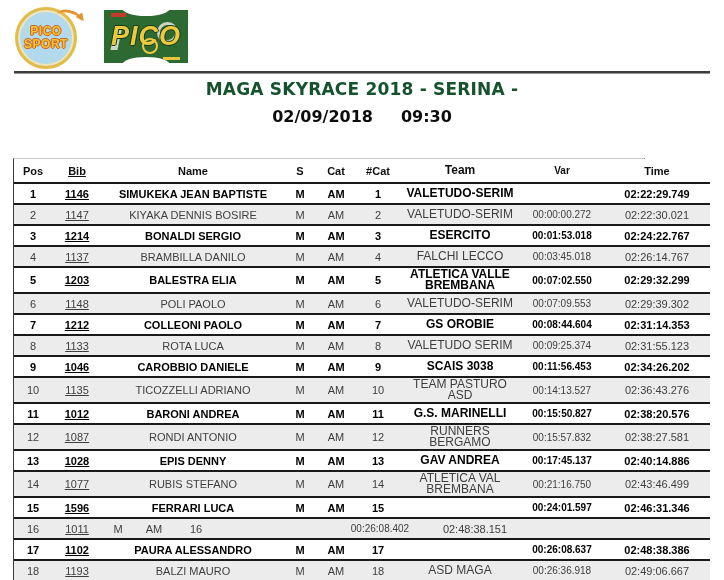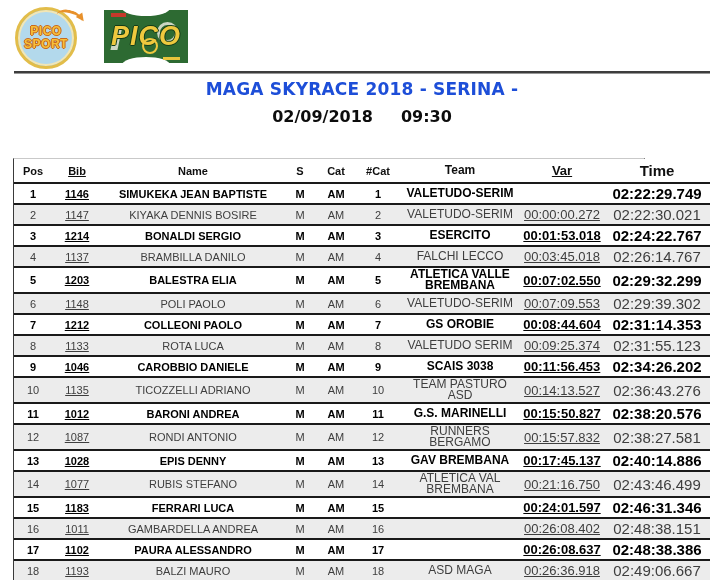--- a/index.html
+++ b/index.html
@@ -44,21 +44,21 @@
   .wheel-icon{position:absolute;left:38px;top:28px;width:12px;height:12px;border-radius:50%;border:2px solid #eec83e;z-index:3;}
   .mini-red-mark{position:absolute;top:3px;left:7px;width:15px;height:4px;background:#c4392b;z-index:2;}
   .mini-yellow-mark{position:absolute;bottom:3px;right:8px;width:17px;height:3px;background:#e7c43c;z-index:2;}
   
   .top-rule{
     position:absolute;left:14px;width:696px;top:71px;height:2px;
     background:#3d3d3d;border-bottom:1px solid #979797;
   }
   .title1{
     position:absolute;top:79px;left:0;width:724px;text-align:center;
-    font-family:"DejaVu Sans",sans-serif;font-weight:bold;font-size:17px;color:#1d4ed8;letter-spacing:.2px;
+    font-family:"DejaVu Sans",sans-serif;font-weight:bold;font-size:17px;color:#14532d;letter-spacing:.2px;
   }
   .title2{
     position:absolute;top:107px;left:0;width:724px;display:flex;justify-content:center;gap:28px;
     font-family:"DejaVu Sans",sans-serif;font-weight:bold;font-size:16px;color:#0d0d0d;
   }
   
   .results{
     position:absolute;left:13px;top:158px;width:632px;box-sizing:border-box;
     border-left:1px solid #3a3a3a;border-right:1px solid #3a3a3a;border-top:1px solid #c9c9c9;
     background:#fff;
@@ -70,22 +70,22 @@
   .t-row.bold{background:#ffffff;font-weight:bold;color:#000;}
   .t-row.normal{background:#ececec;font-weight:normal;color:#3e3e3e;}
   .cell{display:flex;align-items:center;justify-content:center;text-align:center;min-height:19px;font-size:11px;box-sizing:border-box;}
   .c-pos{width:38px;}
   .c-bib{width:50px;text-decoration:underline;}
   .c-name{width:182px;}
   .c-s{width:32px;}
   .c-cat{width:40px;}
   .c-catn{width:44px;}
   .c-team{width:120px;font-size:12px;line-height:11px;padding:1px 2px;}
-  .c-var{width:84px;font-size:13px;text-decoration:underline;}
-  .c-time{width:106px;font-size:15px;}
+  .c-var{width:84px;font-size:10px;}
+  .c-time{width:106px;font-size:11px;}
 </style>
 </head>
 <body>
 
 <div class="logo-sport">
   <span class="l1">PICO</span>
   <span class="l2">SPORT</span>
   <span class="swoosh"></span>
 </div>
 
@@ -251,50 +251,49 @@
         <div class="cell c-var">00:15:57.832</div>
         <div class="cell c-time">02:38:27.581</div>
       </div>
       <div class="t-row body bold">
         <div class="cell c-pos">13</div>
         <div class="cell c-bib">1028</div>
         <div class="cell c-name">EPIS DENNY</div>
         <div class="cell c-s">M</div>
         <div class="cell c-cat">AM</div>
         <div class="cell c-catn">13</div>
-        <div class="cell c-team">GAV BREMBANA</div>
+        <div class="cell c-team">GAV ANDREA</div>
         <div class="cell c-var">00:17:45.137</div>
         <div class="cell c-time">02:40:14.886</div>
       </div>
       <div class="t-row body normal">
         <div class="cell c-pos">14</div>
         <div class="cell c-bib">1077</div>
         <div class="cell c-name">RUBIS STEFANO</div>
         <div class="cell c-s">M</div>
         <div class="cell c-cat">AM</div>
         <div class="cell c-catn">14</div>
         <div class="cell c-team">ATLETICA VAL BREMBANA</div>
         <div class="cell c-var">00:21:16.750</div>
         <div class="cell c-time">02:43:46.499</div>
       </div>
       <div class="t-row body bold">
         <div class="cell c-pos">15</div>
-        <div class="cell c-bib">1183</div>
+        <div class="cell c-bib">1596</div>
         <div class="cell c-name">FERRARI LUCA</div>
         <div class="cell c-s">M</div>
         <div class="cell c-cat">AM</div>
         <div class="cell c-catn">15</div>
         <div class="cell c-team"></div>
         <div class="cell c-var">00:24:01.597</div>
         <div class="cell c-time">02:46:31.346</div>
       </div>
       <div class="t-row body normal">
         <div class="cell c-pos">16</div>
         <div class="cell c-bib">1011</div>
-        <div class="cell c-name">GAMBARDELLA ANDREA</div>
         <div class="cell c-s">M</div>
         <div class="cell c-cat">AM</div>
         <div class="cell c-catn">16</div>
         <div class="cell c-team"></div>
         <div class="cell c-var">00:26:08.402</div>
         <div class="cell c-time">02:48:38.151</div>
       </div>
       <div class="t-row body bold">
         <div class="cell c-pos">17</div>
         <div class="cell c-bib">1102</div>

